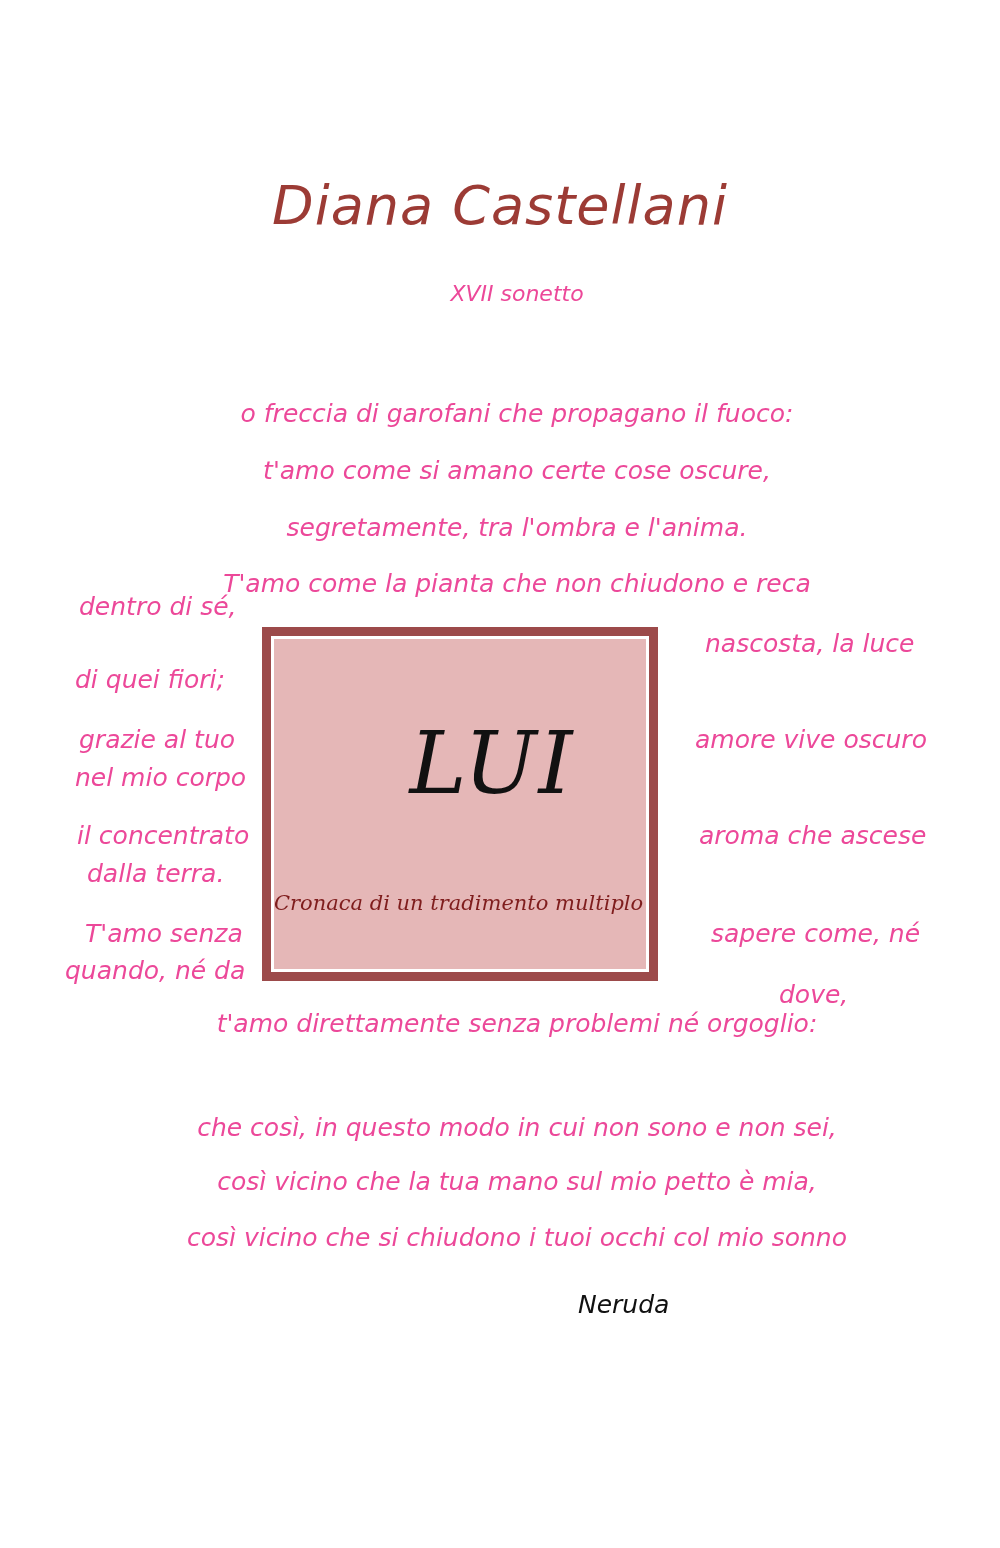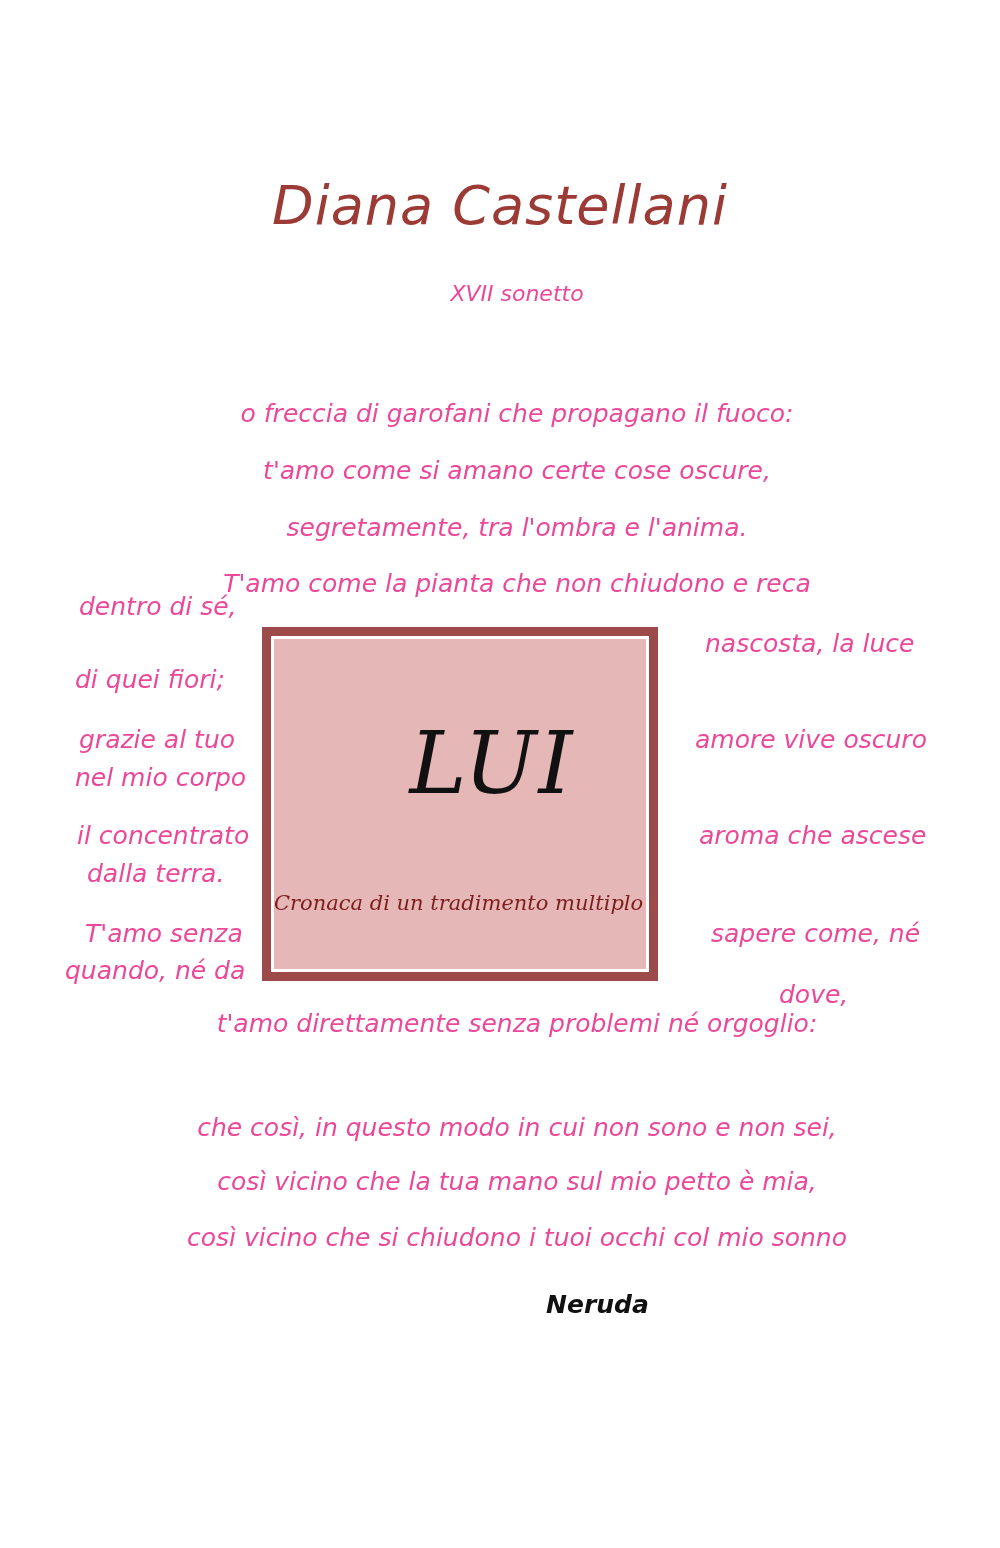--- a/index.html
+++ b/index.html
@@ -155,15 +155,15 @@
       <div class="cover-title">LUI</div>
       <div class="cover-sub">Cronaca di un tradimento multiplo</div>
     </div>
   </div>
 
   <div class="poem-line centered" style="top:1008px;">t'amo direttamente senza problemi né orgoglio:</div>
   <div class="poem-line centered" style="top:1112px;">che così, in questo modo in cui non sono e non sei,</div>
   <div class="poem-line centered" style="top:1166px;">così vicino che la tua mano sul mio petto è mia,</div>
   <div class="poem-line centered" style="top:1222px;">così vicino che si chiudono i tuoi occhi col mio sonno</div>
 
-  <div class="signature" style="top:1290px; left:546px;font-weight:bold;">Neruda</div>
+  <div class="signature" style="top:1290px; left:578px;">Neruda</div>
 
 </div>
 
 </body></html>

